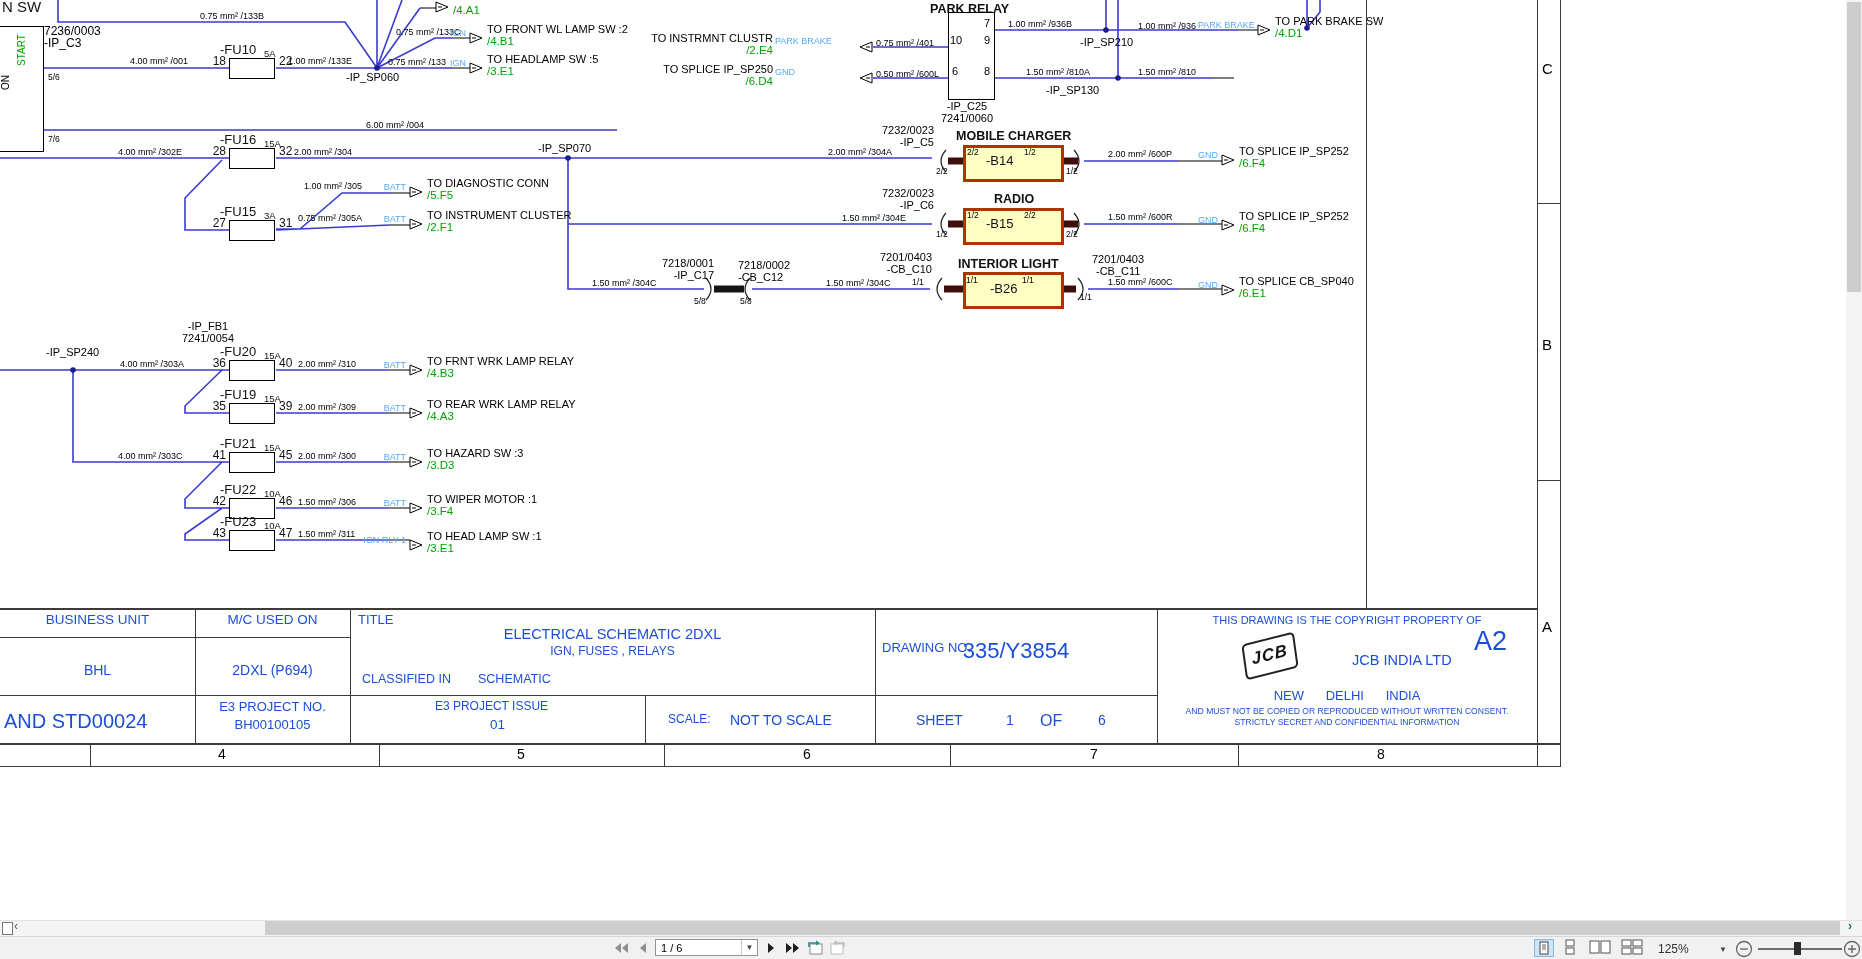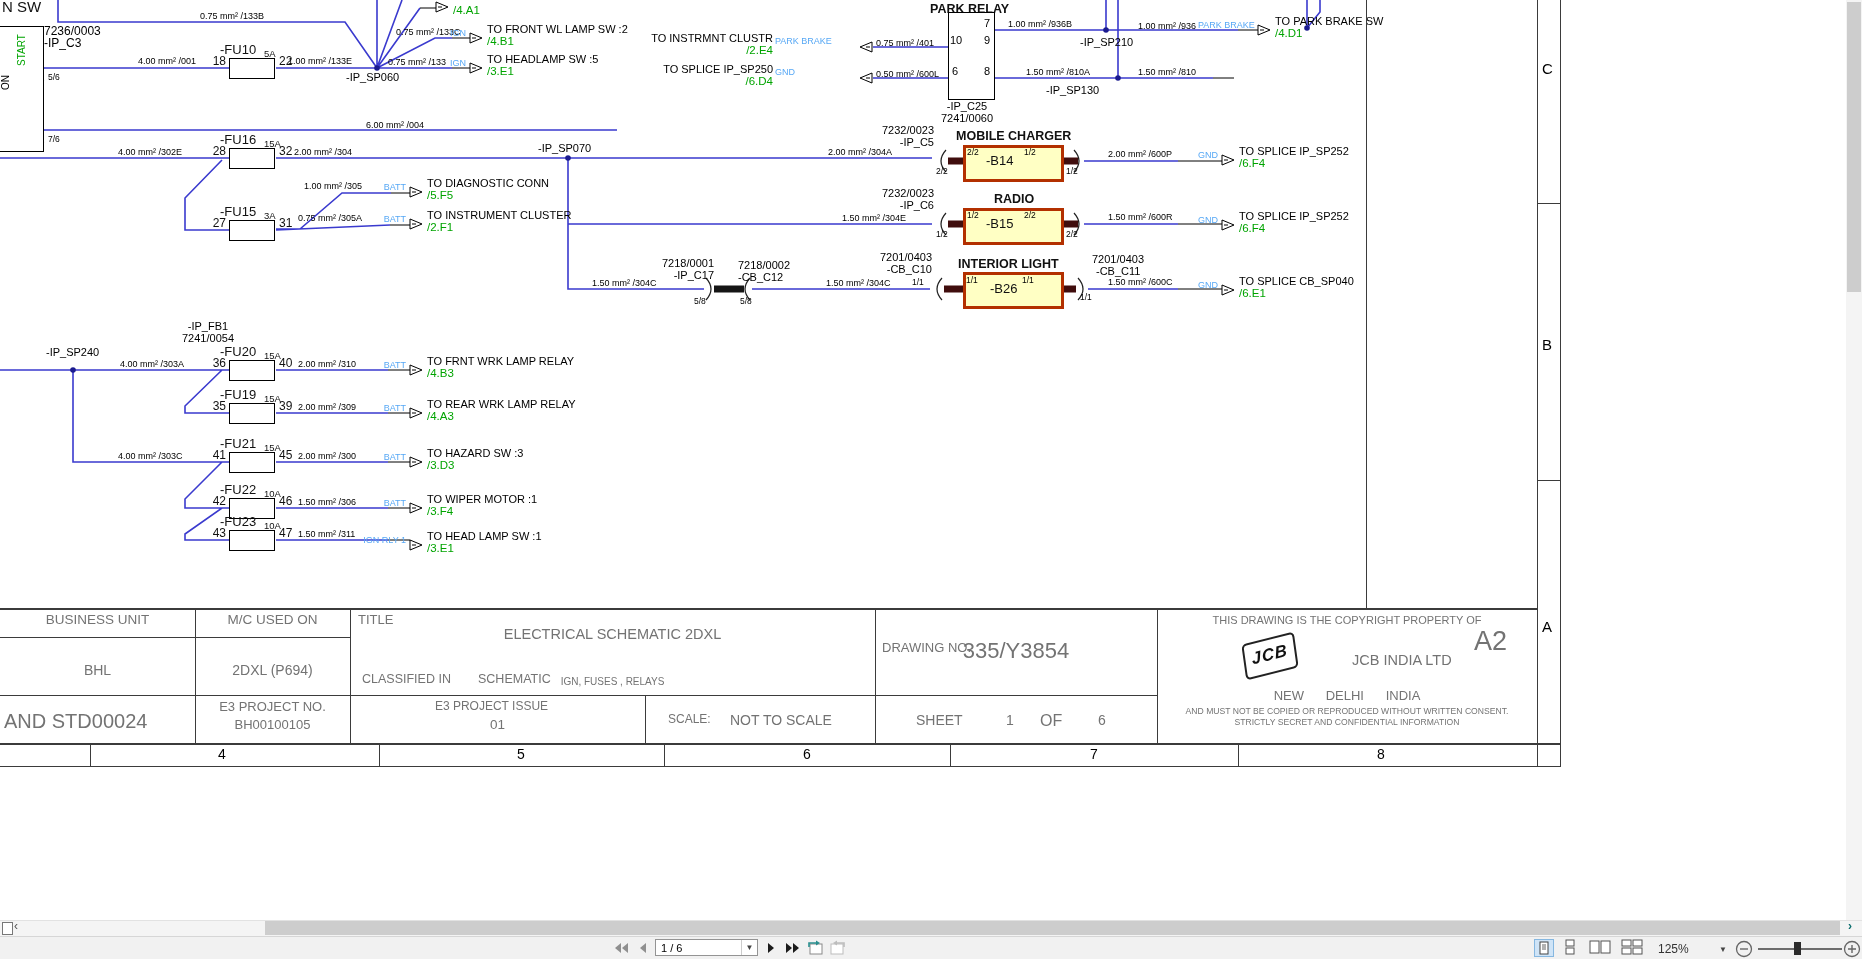--- a/index.html
+++ b/index.html
@@ -37,21 +37,21 @@
   .fuse .frating{position:absolute;left:60px;top:6px;font-size:9.5px}
   .fuse .fpl{position:absolute;left:0;top:12px;width:22px;text-align:right;font-size:12px}
   .fuse .fpr{position:absolute;left:75px;top:12px;font-size:12px}
   .fuse .fbox{position:absolute;left:25px;top:16px;width:44px;height:19px;border:1.4px solid #000;background:#fff}
   
   .hl{position:absolute;background:#3b3b3b;height:1.3px}
   .vl{position:absolute;background:#3b3b3b;width:1.3px}
   .zl{position:absolute;font-size:15px;color:#000}
   .zn{position:absolute;width:40px;text-align:center;font-size:14px;color:#000}
   
-  .tb{position:absolute;white-space:nowrap;color:#737373}
+  .tb{position:absolute;white-space:nowrap;color:#1d4ed8}
   .tbc{text-align:center}
   
   .track{position:absolute;background:#f4f4f4}
   .thumb{position:absolute;background:#cdcdcd}
   .toolbar{position:absolute;left:0;top:936px;width:1862px;height:23px;background:#f1f1f1;border-top:1px solid #d6d6d6}
   .tbtn{position:absolute;cursor:default}
   .combo{position:absolute;left:655px;top:2px;width:103px;height:17px;background:#fff;border:1px solid #949494;box-sizing:border-box}
   .combo .val{position:absolute;left:5px;top:2px;font-size:11px;color:#000}
   .combo .caret{position:absolute;right:0;top:0;width:15px;height:15px;border-left:1px solid #ccc;font-size:8px;color:#444;text-align:center;line-height:15px}
   .zoomtxt{position:absolute;font-size:12px;color:#333}
@@ -266,21 +266,21 @@
   </div>
 
   <span class="jl" style="left:346px;top:71px">-IP_SP060</span>
   <span class="jl" style="left:538px;top:142px">-IP_SP070</span>
   <span class="jl" style="left:1080px;top:36px">-IP_SP210</span>
   <span class="jl" style="left:1046px;top:84px">-IP_SP130</span>
   <span class="jl" style="left:46px;top:346px">-IP_SP240</span>
 
   <span class="wl" style="left:200px;top:11px">0.75 mm²  /133B</span>
   <span class="wl" style="left:396px;top:27px">0.75 mm²  /133C</span>
-  <span class="wl" style="left:138px;top:56px">4.00 mm²  /001</span>
+  <span class="wl" style="left:130px;top:56px">4.00 mm²  /001</span>
   <span class="wl" style="left:288px;top:56px">1.00 mm²  /133E</span>
   <span class="wl" style="left:388px;top:57px">0.75 mm²  /133</span>
   <span class="wl" style="left:366px;top:120px">6.00 mm²  /004</span>
   <span class="wl" style="left:118px;top:147px">4.00 mm²  /302E</span>
   <span class="wl" style="left:294px;top:147px">2.00 mm²  /304</span>
   <span class="wl" style="left:828px;top:147px">2.00 mm²  /304A</span>
   <span class="wl" style="left:304px;top:181px">1.00 mm²  /305</span>
   <span class="wl" style="left:298px;top:213px">0.75 mm²  /305A</span>
   <span class="wl" style="left:842px;top:213px">1.50 mm²  /304E</span>
   <span class="wl" style="left:592px;top:278px">1.50 mm²  /304C</span>
@@ -485,21 +485,21 @@
     <span class="tb tbc" style="left:0;top:662px;width:195px;font-size:14px">BHL</span>
     <span class="tb" style="left:4px;top:710px;font-size:20px">AND STD00024</span>
 
     <span class="tb tbc" style="left:195px;top:612px;width:155px;font-size:13.5px">M/C USED ON</span>
     <span class="tb tbc" style="left:195px;top:662px;width:155px;font-size:14px">2DXL (P694)</span>
     <span class="tb tbc" style="left:195px;top:699px;width:155px;font-size:13px">E3 PROJECT NO.</span>
     <span class="tb tbc" style="left:195px;top:717px;width:155px;font-size:13px">BH00100105</span>
 
     <span class="tb" style="left:358px;top:612px;font-size:13px">TITLE</span>
     <span class="tb tbc" style="left:350px;top:626px;width:525px;font-size:14.5px">ELECTRICAL SCHEMATIC 2DXL</span>
-    <span class="tb tbc" style="left:350px;top:676px;width:525px;font-size:10px">IGN, FUSES , RELAYS</span>
+    <span class="tb tbc" style="left:350px;top:644px;width:525px;font-size:12px">IGN, FUSES , RELAYS</span>
     <span class="tb" style="left:362px;top:672px;font-size:12.5px">CLASSIFIED IN</span>
     <span class="tb" style="left:478px;top:672px;font-size:12.5px">SCHEMATIC</span>
     <span class="tb tbc" style="left:344px;top:699px;width:295px;font-size:12px">E3 PROJECT ISSUE</span>
     <span class="tb tbc" style="left:350px;top:717px;width:295px;font-size:13.5px">01</span>
     <span class="tb" style="left:668px;top:712px;font-size:12px">SCALE:</span>
     <span class="tb" style="left:730px;top:712px;font-size:14px">NOT TO SCALE</span>
 
     <span class="tb" style="left:882px;top:640px;font-size:13px">DRAWING NO.</span>
     <span class="tb tbc" style="left:875px;top:638px;width:282px;font-size:22px">335/Y3854</span>
     <span class="tb" style="left:916px;top:712px;font-size:14px">SHEET</span>

